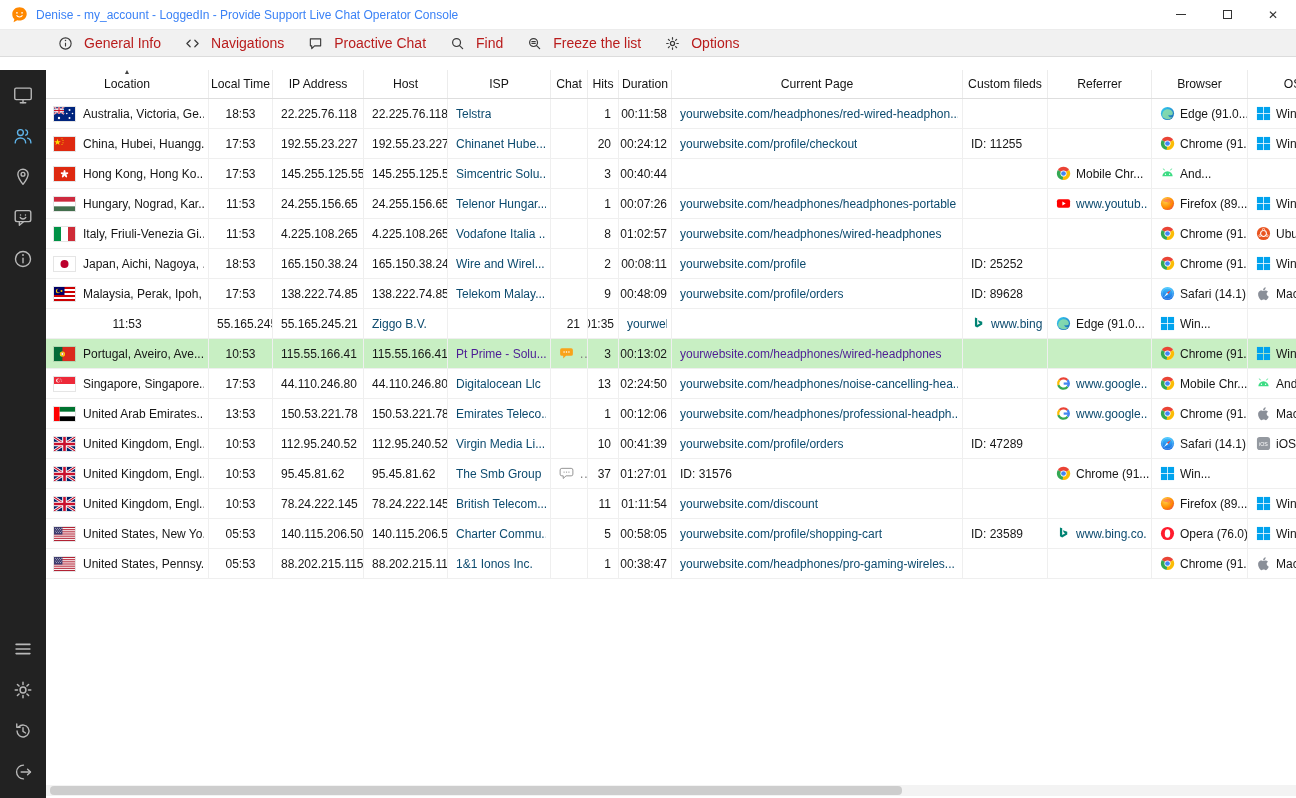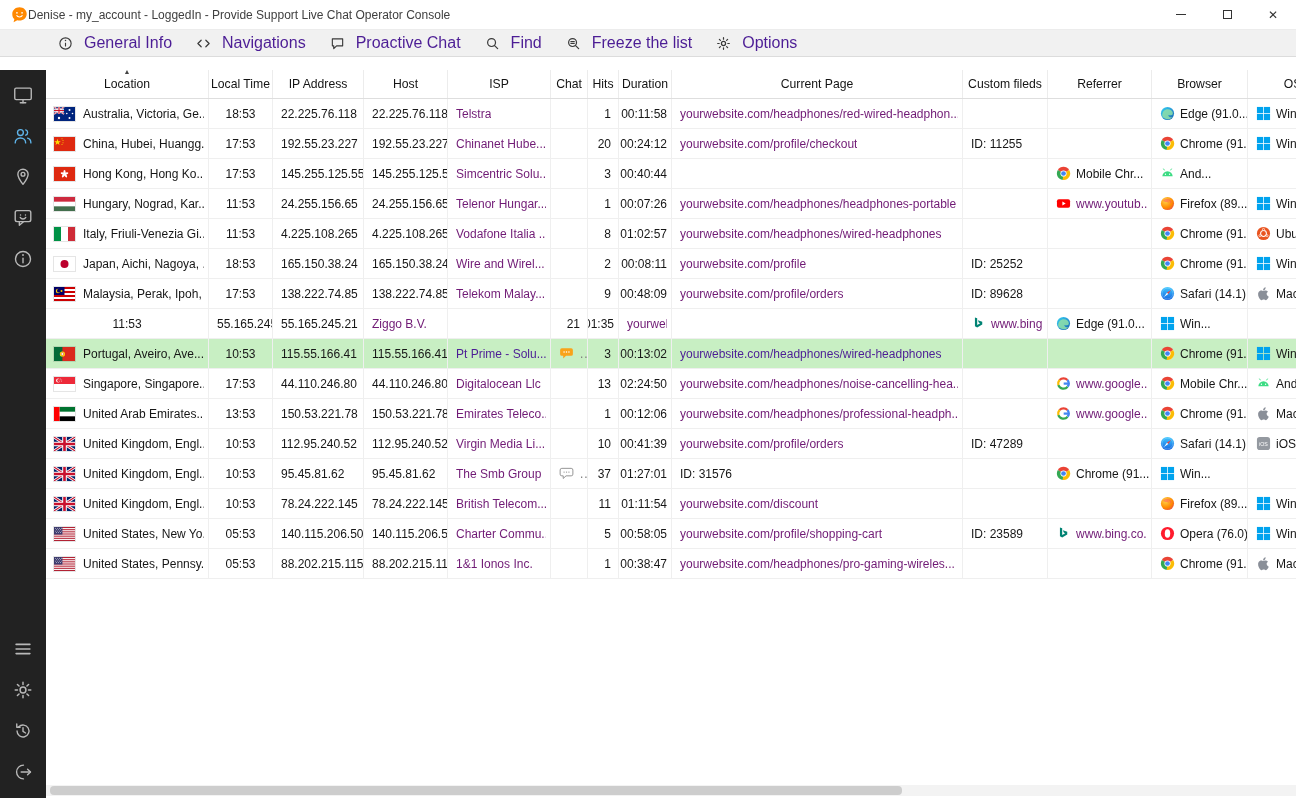--- a/index.html
+++ b/index.html
@@ -4,30 +4,30 @@
 <style>
   * { margin:0; padding:0; box-sizing:border-box; }
   html,body { width:1296px; height:798px; overflow:hidden; background:#fff;
     font-family:"Liberation Sans", sans-serif; }
   .app { position:relative; width:1296px; height:798px; display:flex; flex-direction:column; background:#fff; }
 
   
   .titlebar { height:30px; background:#fff; display:flex; align-items:center; flex:0 0 30px; border-bottom:1px solid #ececec; }
   .logo { width:17px; height:17px; margin-left:11px; display:inline-flex; }
   .logo svg { width:100%; height:100%; }
-  .title { font-size:12px; color:#404040; white-space:nowrap; }
+  .title { font-size:12px; color:#3b82f6; margin-left:8px; white-space:nowrap; }
   .win-controls { margin-left:auto; display:flex; height:30px; }
   .wbtn { width:46px; height:30px; display:flex; align-items:center; justify-content:center; color:#333; font-size:12px; }
   .min-glyph { width:10px; border-top:1px solid #333; }
   .max-glyph { width:9px; height:9px; border:1px solid #333; }
 
   
   .toolbar { height:27px; flex:0 0 27px; background:#f1f1f1; border-bottom:1px solid #dcdcdc; display:flex; align-items:center; padding-left:46px; }
   .tb-items { display:flex; align-items:center; height:100%; }
-  .tb-item { display:flex; align-items:center; gap:6px; padding:0 12px; height:100%; font-size:16px; color:#4c1d95; cursor:default; }
+  .tb-item { display:flex; align-items:center; gap:6px; padding:0 12px; height:100%; font-size:14px; color:#b91c1c; cursor:default; }
   .tb-item .icn { width:15px; height:15px; }
 
   
   .content { flex:1; display:flex; min-height:0;margin-top:13px; }
   .sidebar { width:46px; flex:0 0 46px; background:#222; display:flex; flex-direction:column; align-items:center; padding-top:4px; }
   .side-top, .side-bottom { display:flex; flex-direction:column; align-items:center; }
   .side-bottom { margin-top:auto; padding-bottom:6px; }
   .side-icon { width:46px; height:41px; display:flex; align-items:center; justify-content:center; color:#b9b9b9; }
   .side-icon svg { width:22px; height:22px; }
   .side-icon.active { color:#5fb4ea; }
@@ -40,21 +40,21 @@
   .grid-row.header { height:29px; border-bottom:1px solid #dedede; }
   .hcell { position:relative; display:flex; align-items:center; justify-content:center; border-right:1px solid #ececec; font-size:12.2px; color:#141414; white-space:nowrap; overflow:hidden; }
   .sort { position:absolute; top:-2px; left:50%; transform:translateX(-50%); font-size:7px; color:#444; line-height:1; }
   .trow { height:30px; border-bottom:1px solid #efefef; background:#fff; cursor:default; }
   .trow.selected { background:#c8efc3; }
   .cell { display:flex; align-items:center; border-right:1px solid #efefef; padding:0 4px 0 8px; font-size:12px; color:#161616; white-space:nowrap; overflow:hidden; }
   .cell .txt { overflow:hidden; }
   .c1 { justify-content:center; padding:0; }
   .c6 { justify-content:flex-end; padding:0 7px 0 2px; }
   .c7 { justify-content:flex-end; padding:0 4px 0 2px; }
-  .lnk { color:#701a75; overflow:hidden; }
+  .lnk { color:#0c4a6e; overflow:hidden; }
   .trow.selected .lnk { color:#4c1d95; }
   .flag { width:21px; height:14px; flex:0 0 21px; margin-right:8px; display:inline-flex; box-shadow:0 0 0 1px rgba(0,0,0,.10); }
   .flag svg { width:100%; height:100%; }
   .icn { width:15px; height:15px; flex:0 0 15px; display:inline-flex; margin-right:5px; }
   .icn svg { width:100%; height:100%; }
   .dots { color:#7a7a7a; letter-spacing:1px; margin-left:1px; }
 
   
   .hscroll { position:absolute; left:0; right:0; bottom:2px; height:11px; background:#f3f3f3; }
   .hthumb { position:absolute; left:4px; top:1px; height:9px; width:852px; background:#cdcdcd; border-radius:4px; }

